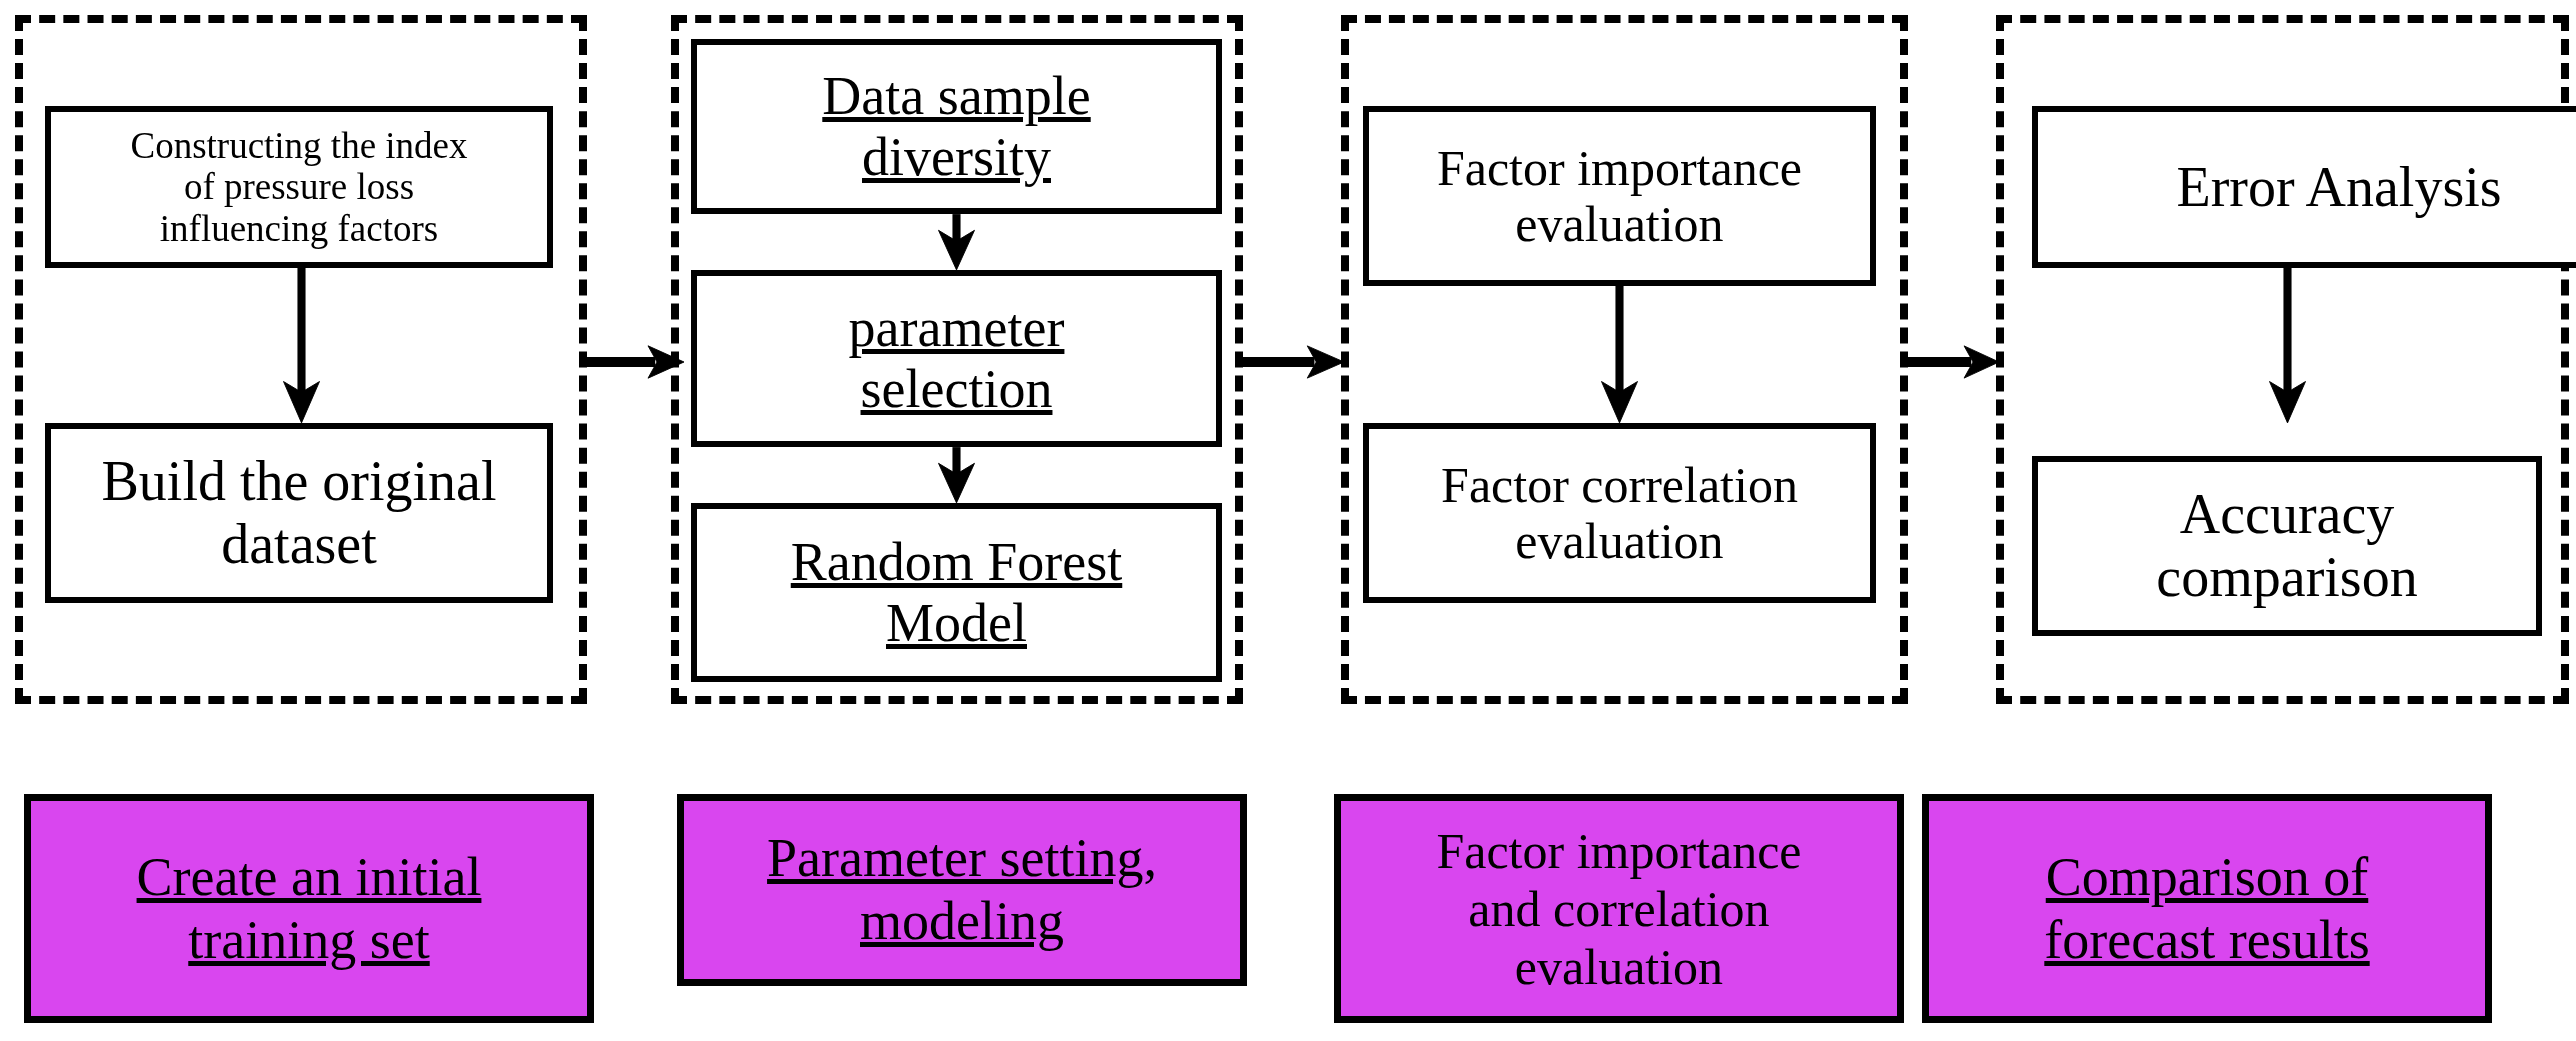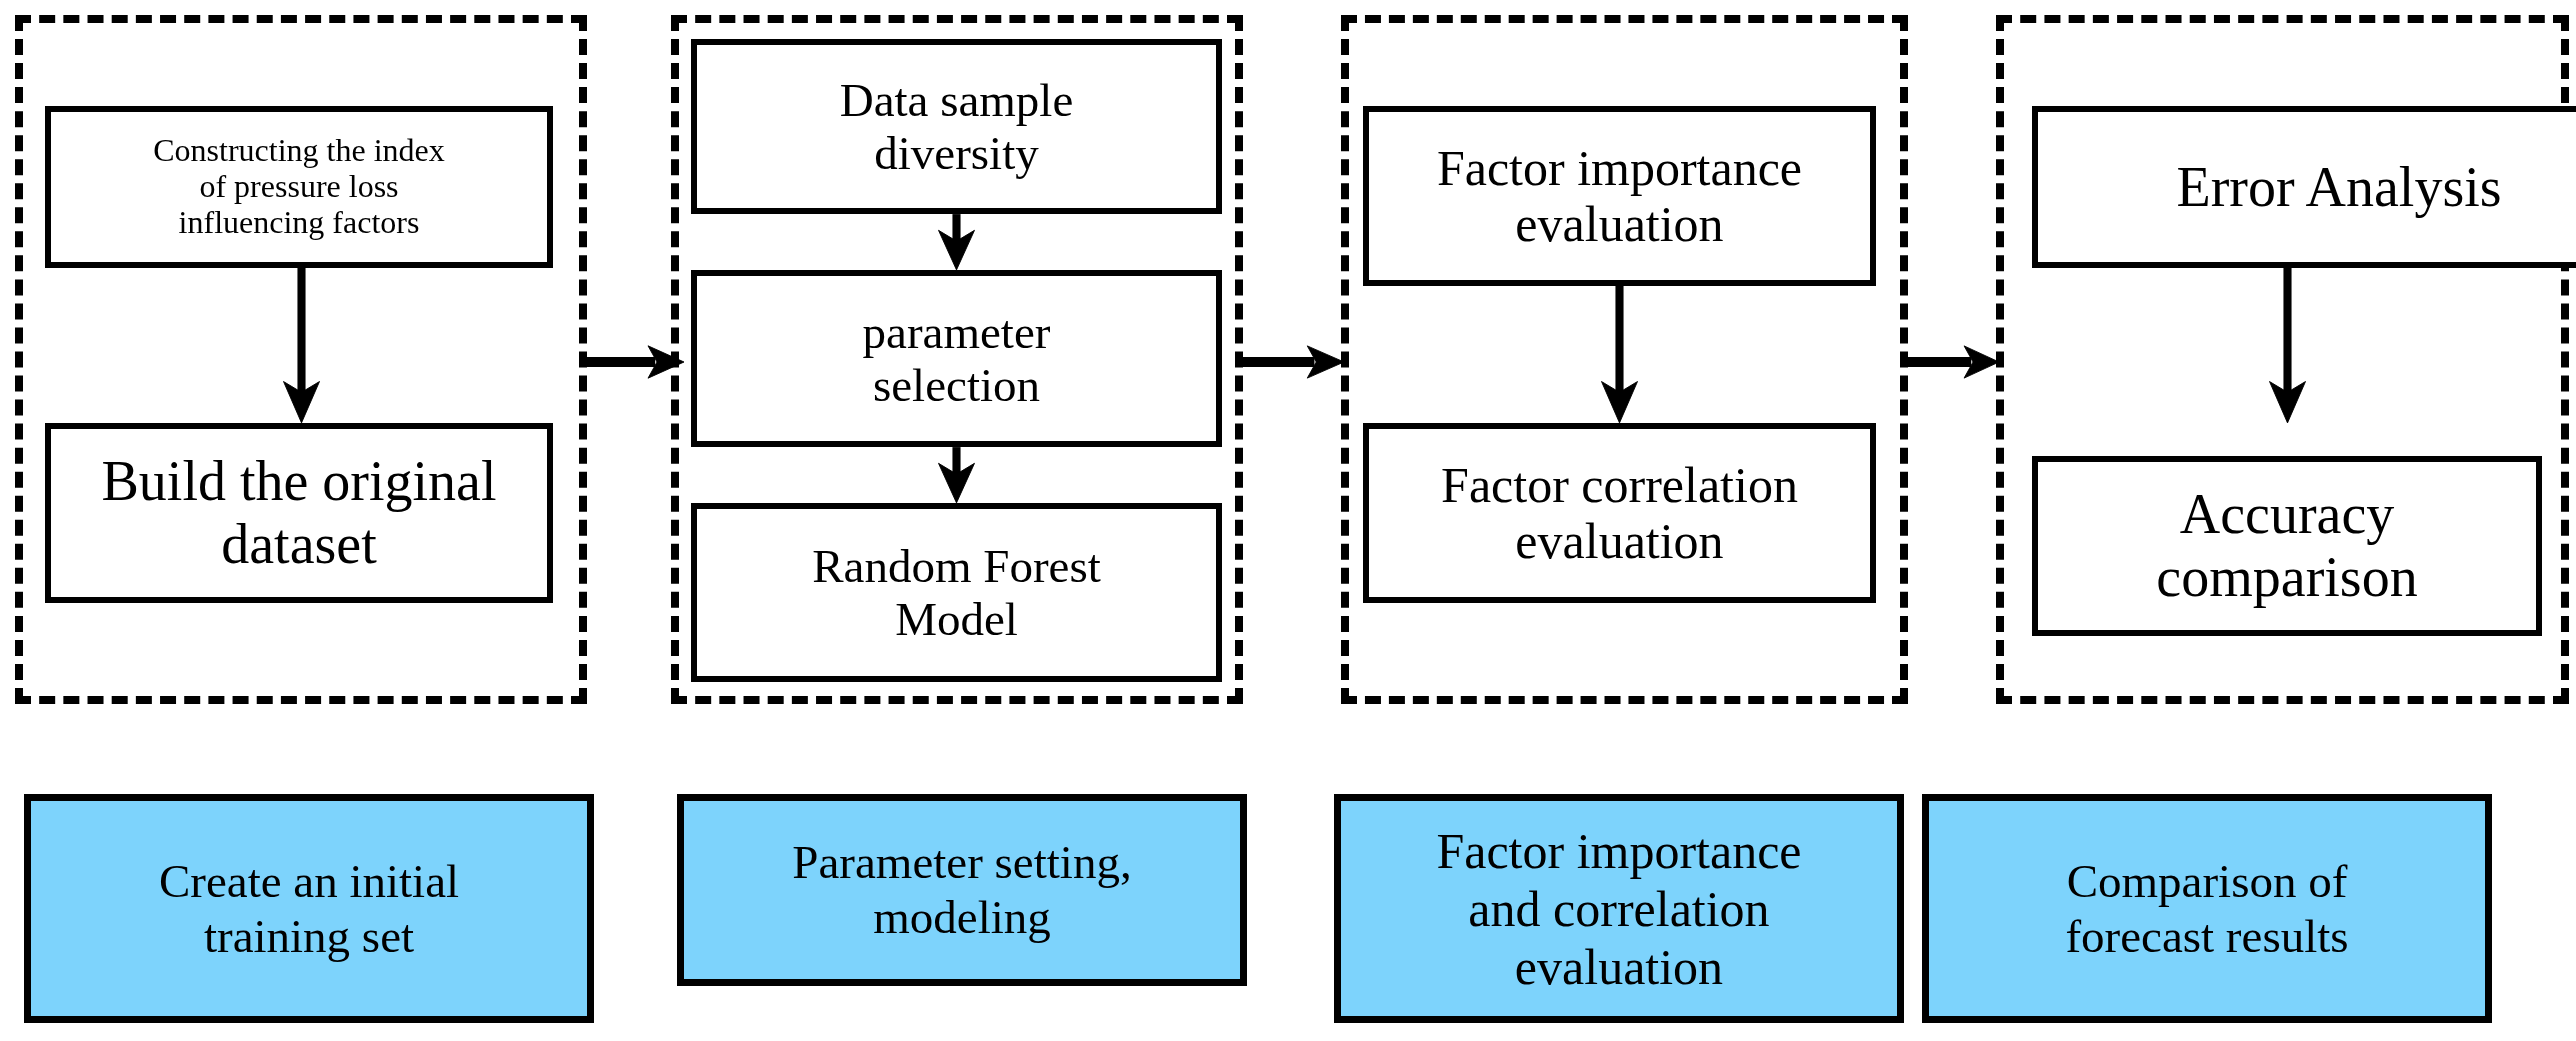--- a/index.html
+++ b/index.html
@@ -36,29 +36,29 @@
     color: #000000;
     line-height: 1.12;
     padding: 1.8px 7.2px;
   }
   .proc-box .txt {
     display: block;
     white-space: pre-line;
   }
   .fs-lg  { font-size: 56px; }
   .fs-md  { font-size: 50px; }
-  .fs-sm  { font-size: 32px; }
-  .fs-xl  { font-size: 47px; }
+  .fs-sm  { font-size: 37px; }
+  .fs-xl  { font-size: 54px; text-decoration: underline; }
 
   
   .summary-box {
     position: absolute;
     box-sizing: border-box;
     border: 7.2px solid #000000;
-    background: #7dd3fc;
+    background: #d946ef;
     display: flex;
     align-items: center;
     justify-content: center;
     text-align: center;
     color: #000000;
     line-height: 1.16;
   }
   .summary-box .txt {
     display: block;
     white-space: pre-line;

